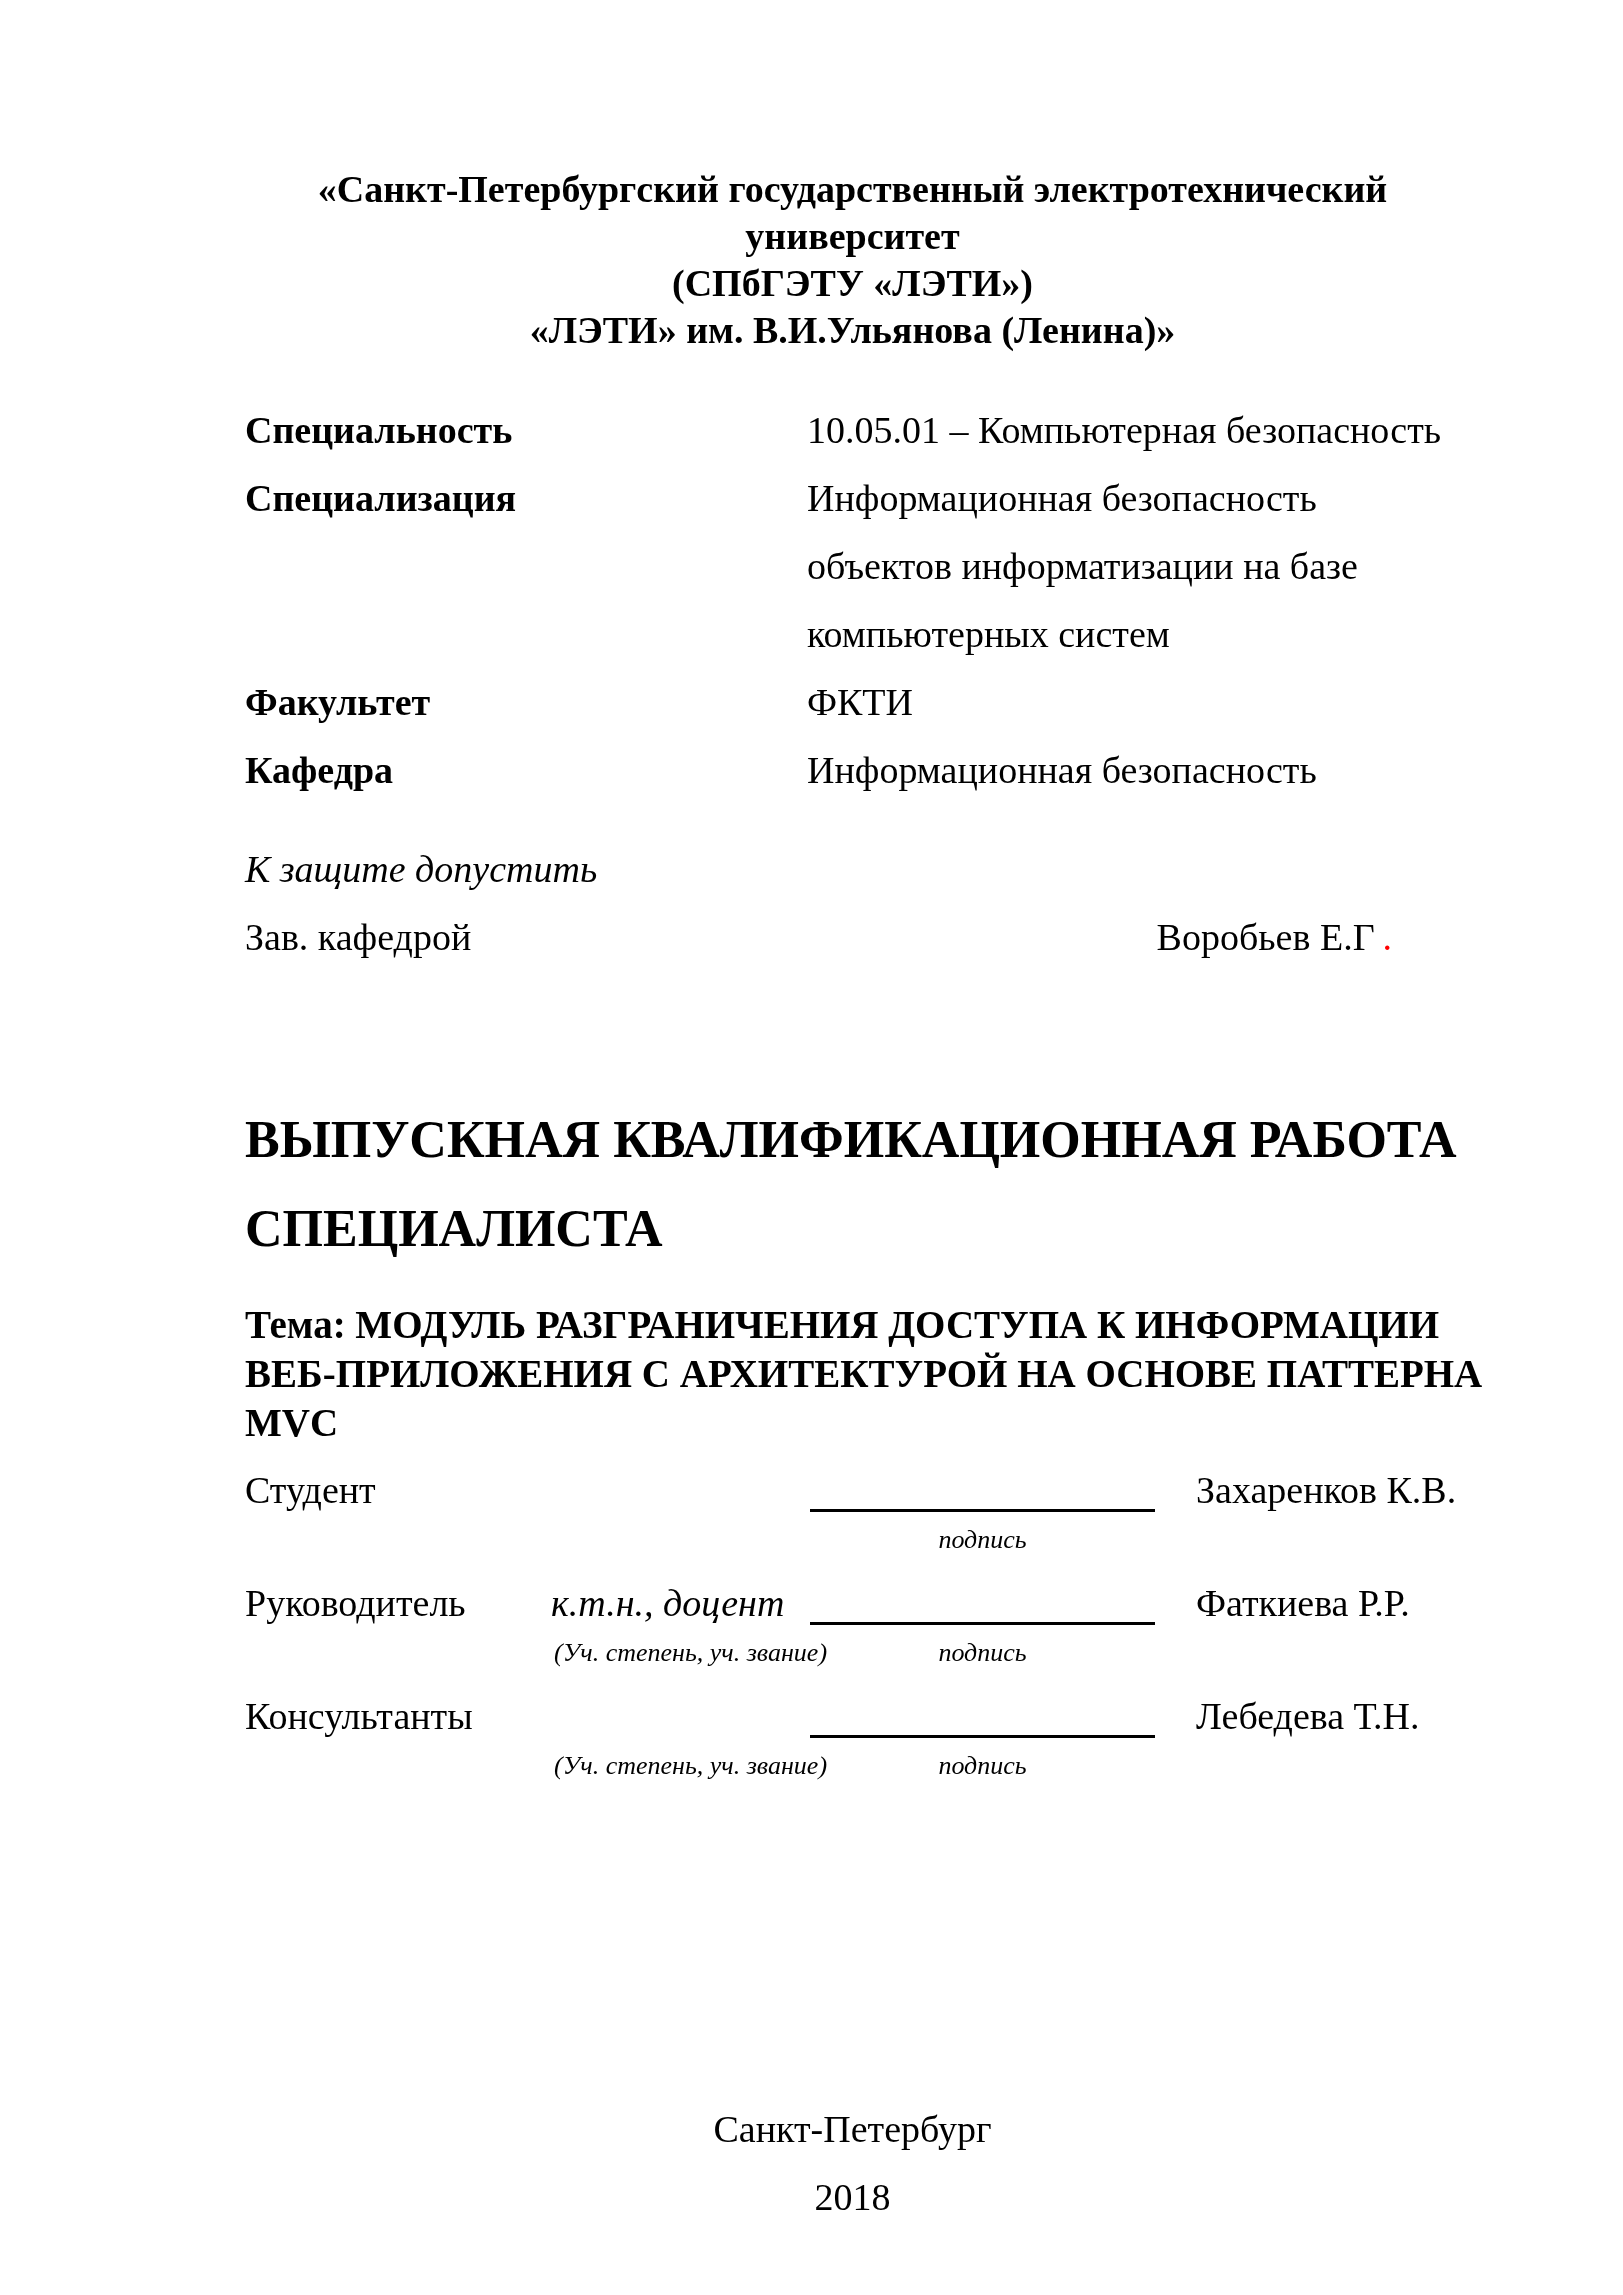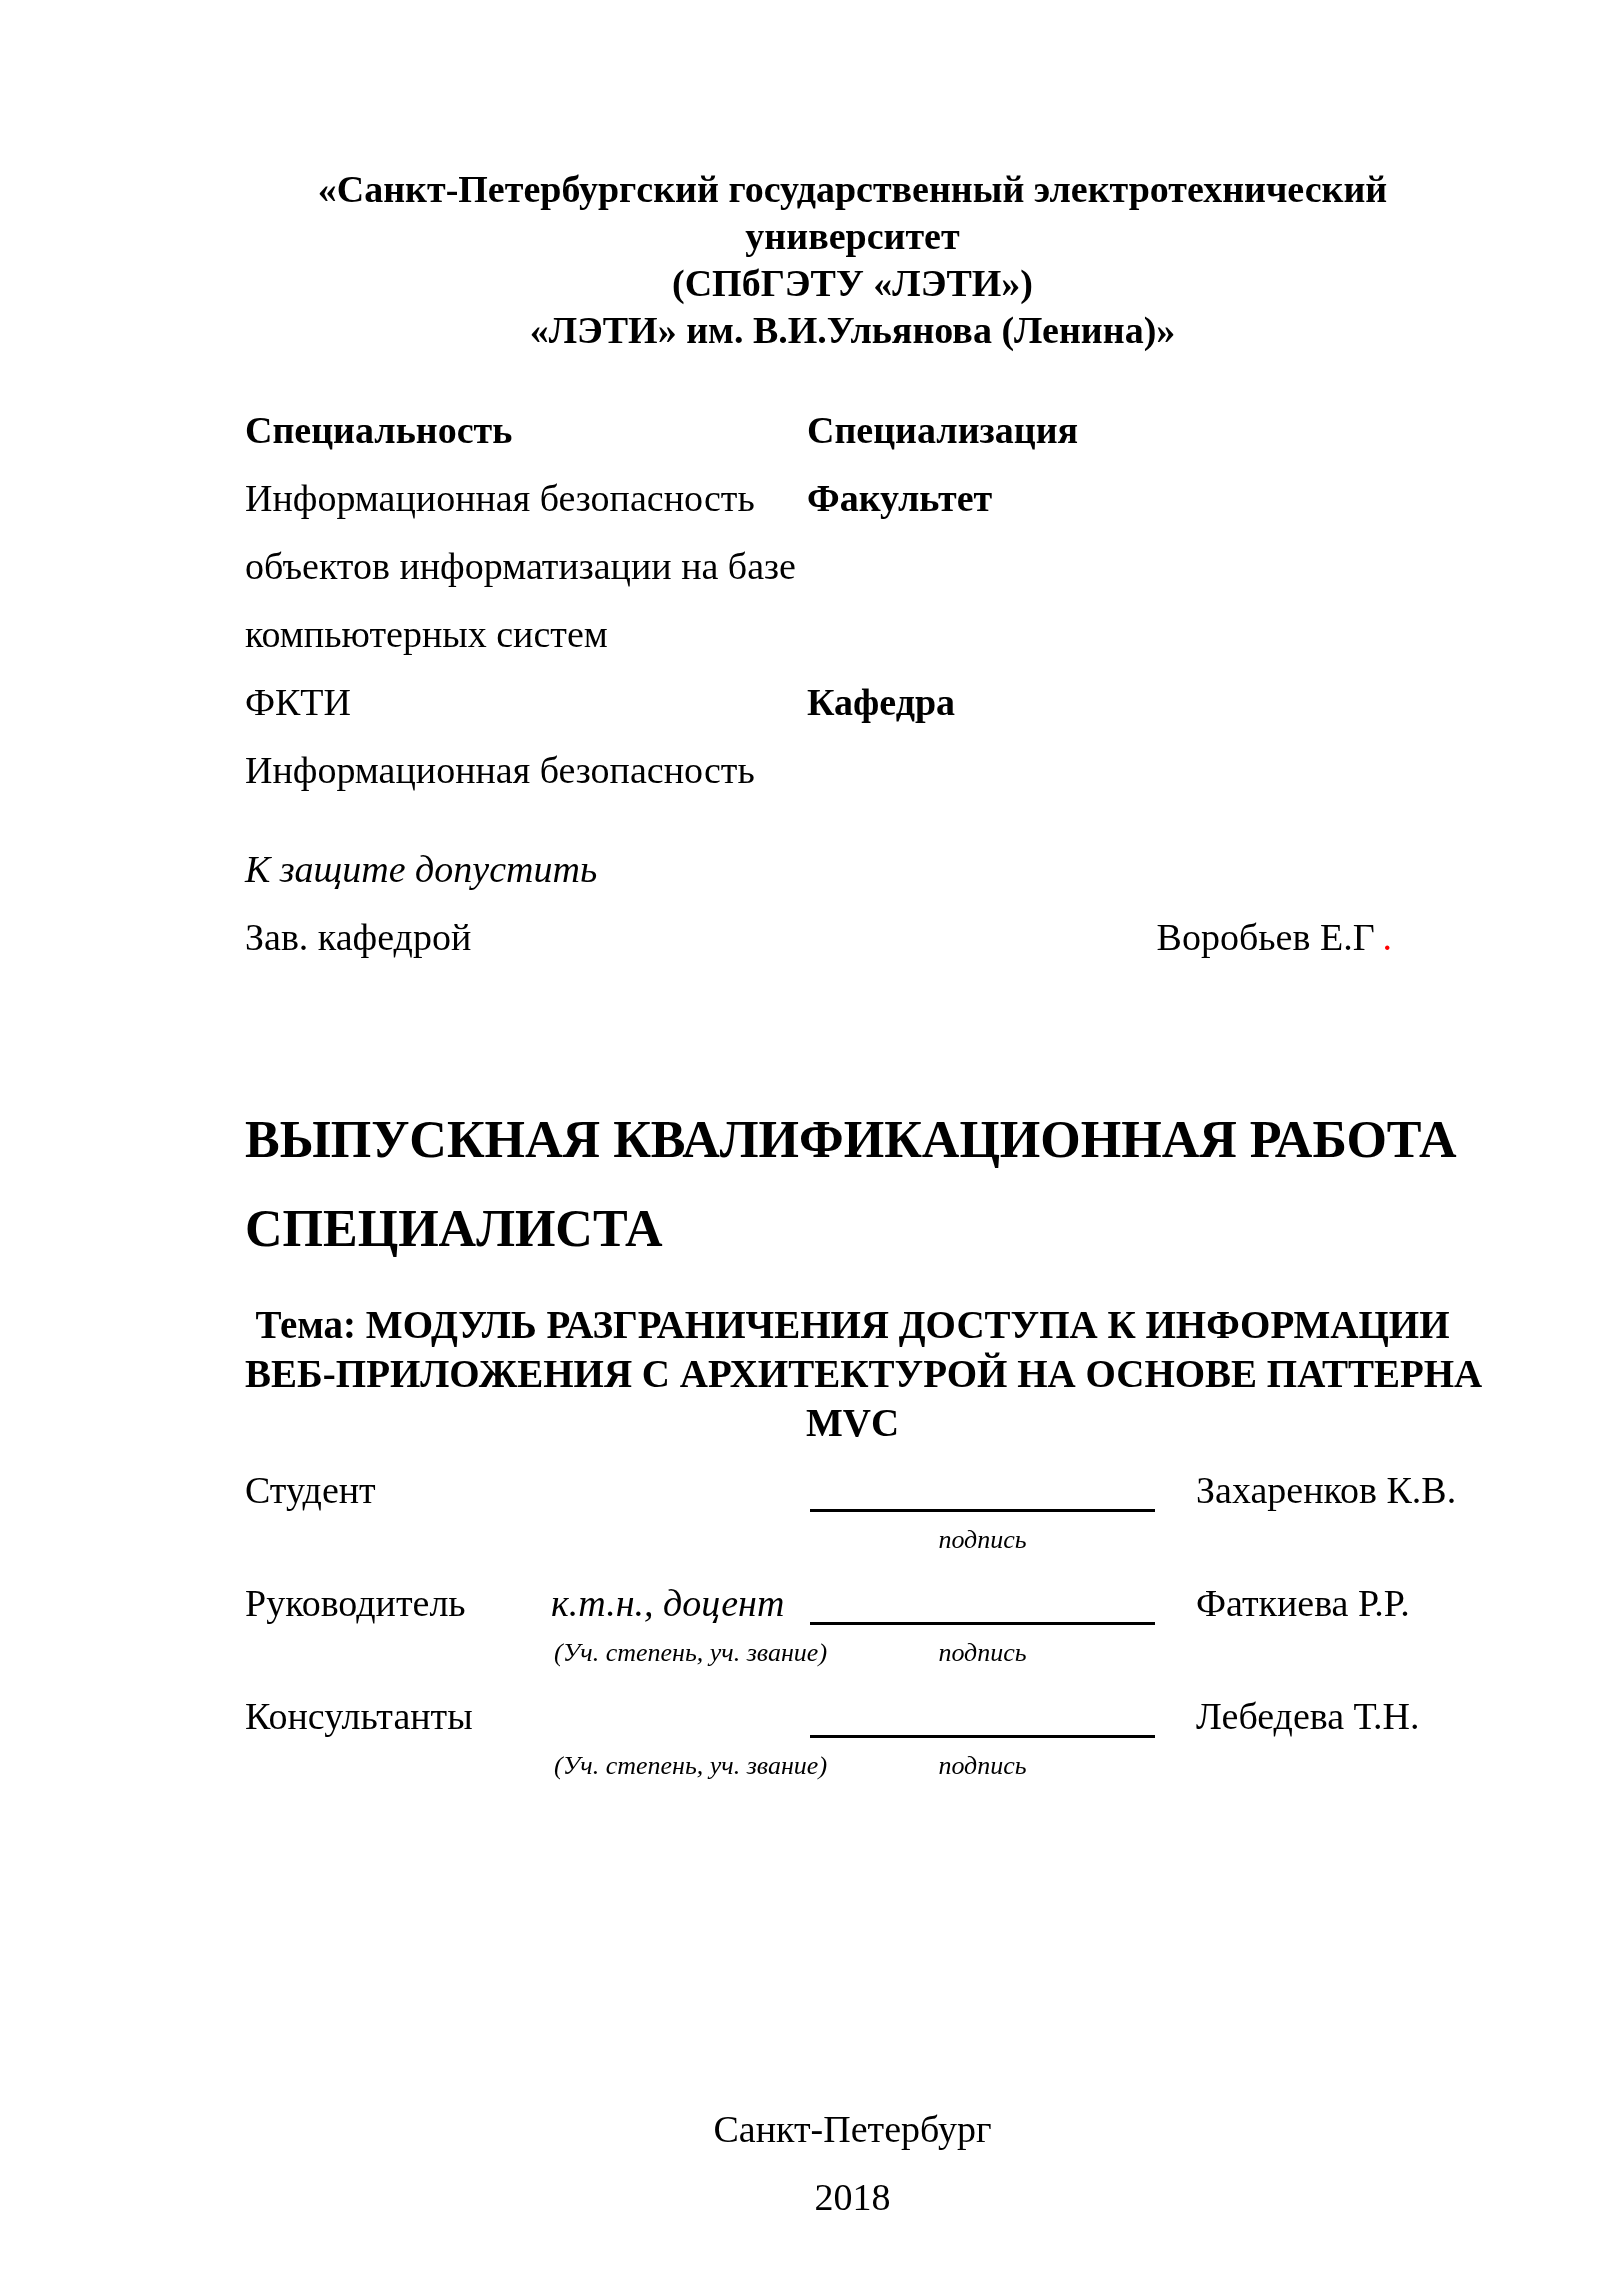--- a/index.html
+++ b/index.html
@@ -53,21 +53,21 @@
     margin-top: 124px;
     font-weight: bold;
     font-size: 52px;
     line-height: 89px;
   }
   .work-title div { white-space: nowrap; }
 
   
   .theme {
     margin-top: 27px;
-    text-align: center;
+    text-align: left;
     font-weight: bold;
     font-size: 39px;
     line-height: 49px;
   }
   .theme div { white-space: nowrap; }
 
   
   .sig-block { margin-top: 15.7px; }
   .sig-row {
     display: grid;
@@ -111,20 +111,21 @@
 <div class="page">
 
   <div class="uni-header">
     <div>«Санкт-Петербургский государственный электротехнический университет</div>
     <div>(СПбГЭТУ «ЛЭТИ»)</div>
     <div>«ЛЭТИ» им. В.И.Ульянова (Ленина)»</div>
   </div>
 
   <div class="fields">
     <div class="field-label">Специальность</div>
+    <div class="field-value">10.05.01 – Компьютерная безопасность</div>
     <div class="field-label">Специализация</div>
     <div class="field-value">Информационная безопасность объектов информатизации на базе компьютерных систем</div>
     <div class="field-label">Факультет</div>
     <div class="field-value">ФКТИ</div>
     <div class="field-label">Кафедра</div>
     <div class="field-value">Информационная безопасность</div>
   </div>
 
   <div class="admission">
     <div class="permit-line">К защите допустить</div>

